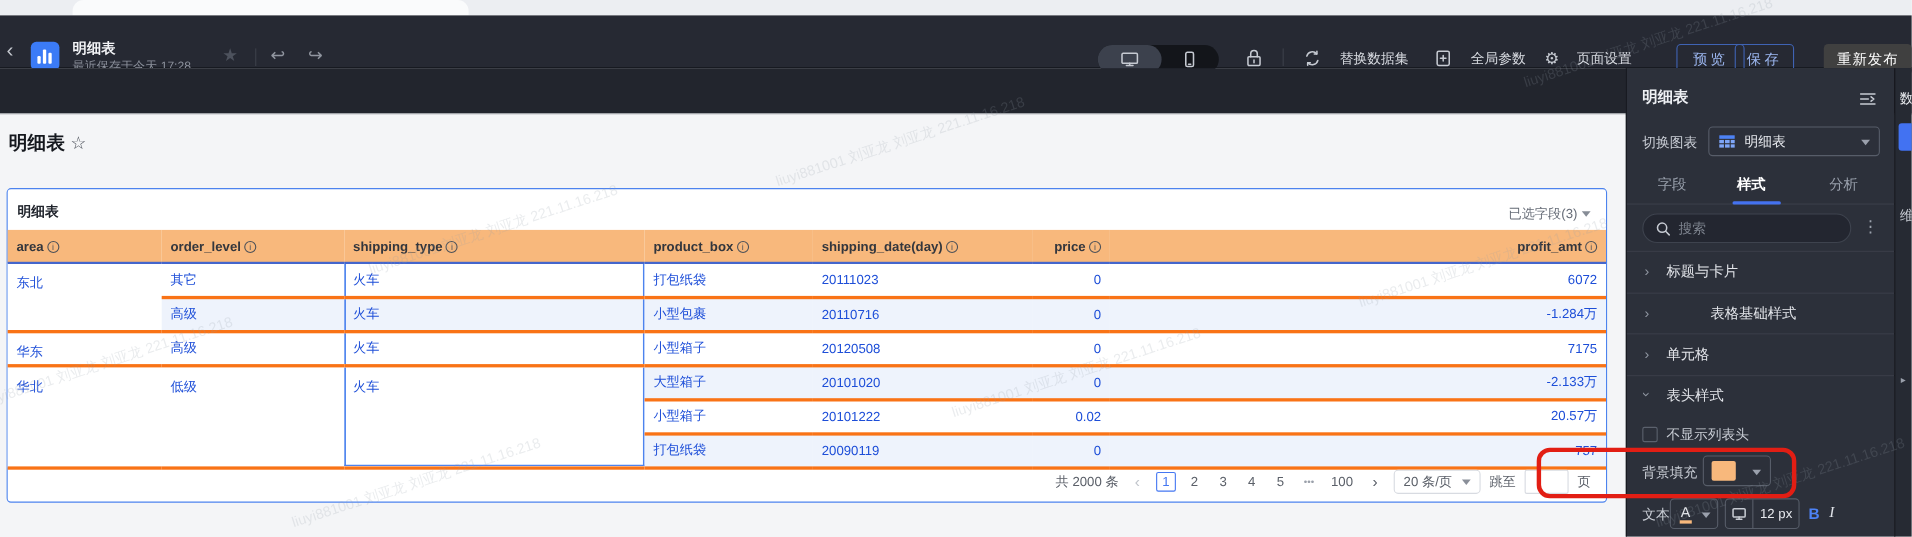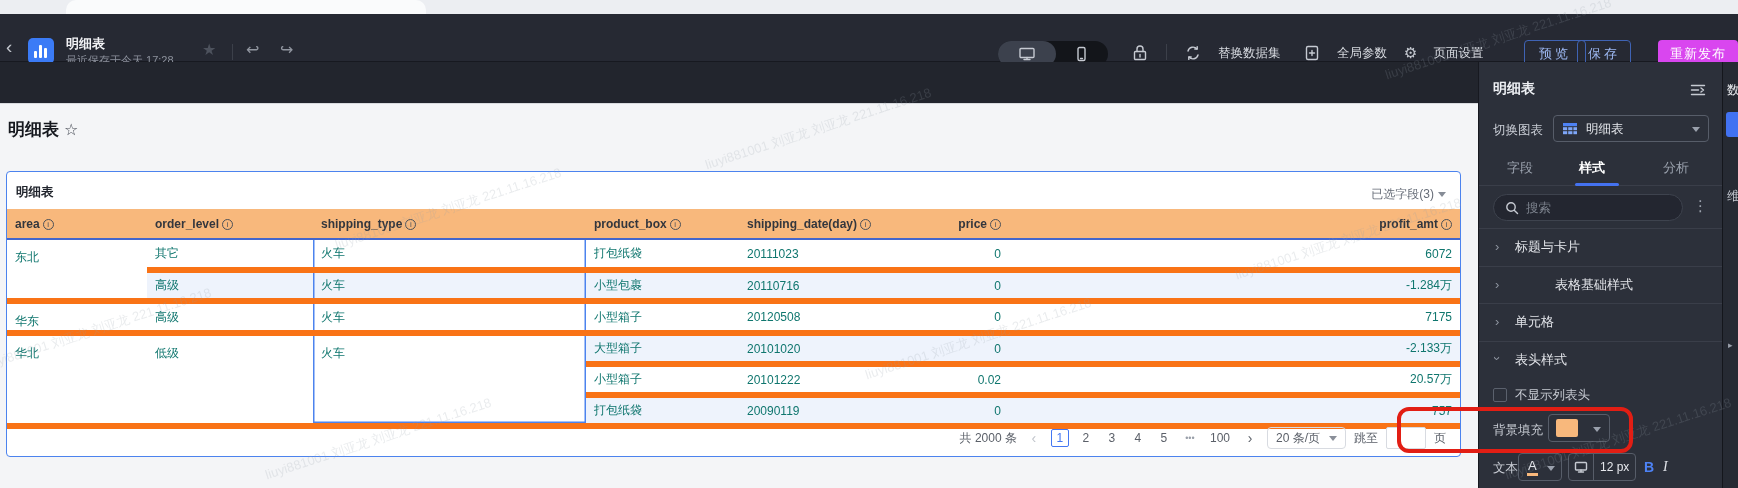--- a/index.html
+++ b/index.html
@@ -24,21 +24,21 @@
   .vdiv { width:1px; height:16px; background:#3c404a; }
   .arrow { font-size:16px; color:#90959f; }
   .toggle { left:998px; top:27px; width:110px; height:26px; background:#13151a; border-radius:13px; }
   .toggle-seg { position:absolute; top:0; width:58px; height:26px; border-radius:13px; display:flex; align-items:center; justify-content:center; }
   .seg-on { left:0; background:#3c414d; }
   .seg-off { left:54px; }
   .menu-item { position:absolute; top:30px; display:flex; align-items:center; gap:16px; }
   .btn { position:absolute; top:26px; height:28px; border-radius:4px; font-size:13px; letter-spacing:3px;
          display:flex; align-items:center; justify-content:center; padding:0 10px; }
   .btn-ghost { border:1px solid #3f63b4; color:#9db8f2; background:transparent; }
-  .btn-solid { background:#d946ef; color:#fff; border:none; }
+  .btn-solid { background:#404040; color:#fff; border:none; }
 
   
   .toolbar { left:0; top:62px; width:1738px; height:42px; background:#22252d; border-bottom:1px solid #d8dade; }
   .tb-item { position:absolute; top:76px; font-size:12.5px; color:#d3d6dc; }
   .tb-div { position:absolute; top:74px; width:1px; height:18px; background:#3a3d46; }
   .caret-dn { display:inline-block; width:0; height:0; border-left:4px solid transparent; border-right:4px solid transparent; border-top:5px solid #9aa0ac; vertical-align:middle; margin-left:4px; }
   svg.ic { position:absolute; }
   .ic * { stroke:#c6cad2; fill:none; stroke-width:1.4; stroke-linecap:round; stroke-linejoin:round; }
 
   
@@ -46,21 +46,21 @@
   .page-title { left:8px; top:116px; font-size:17px; font-weight:700; color:#15181e; }
   .page-star { left:64px; top:118px; font-size:16px; color:#464b55; }
   .card { left:6px; top:171px; width:1455px; height:286px; background:#fff; border:1px solid #4c83ee; border-radius:4px; }
   .card-title { position:absolute; left:9px; top:12px; font-size:12.5px; font-weight:700; color:#20242c; }
   .fields-sel { position:absolute; right:14px; top:14px; font-size:12px; color:#666c77; }
 
   table.dt { position:absolute; left:0; top:37px; width:1453px; border-collapse:collapse; table-layout:fixed; }
   .dt th { height:30px; background:#F8B87C; font-size:12px; font-weight:700; color:#33363d; text-align:left;
            padding:0 8px; border-bottom:2px solid #4466cc; }
   .dt th.num, .dt td.num { text-align:right; }
-  .dt td { height:31px; font-size:12px; color:#0f766e; padding:0 8px; border-bottom:6px solid #f97316; background:#fff; }
+  .dt td { height:31px; font-size:12px; color:#1d4ed8; padding:0 8px; border-bottom:3px solid #f97316; background:#fff; }
   .dt td.alt { background:#eef3fc; }
   .dt td.mg { vertical-align:top; padding-top:9px; background:#fff; }
   .dt td.selcol { box-shadow: inset 1.5px 0 0 #4c83ee, inset -1.5px 0 0 #4c83ee; }
   .dt td.selcol-end { box-shadow: inset 1.5px 0 0 #4c83ee, inset -1.5px 0 0 #4c83ee, inset 0 -1.5px 0 #4c83ee; }
   .info-i { display:inline-block; width:11px; height:11px; border:1px solid #4d5158; border-radius:50%;
             font-size:8px; line-height:10px; text-align:center; color:#4d5158; font-weight:400; margin-left:3px; vertical-align:1px; }
 
   .pager { position:absolute; left:0; right:14px; bottom:5px; height:26px; display:flex; justify-content:flex-end;
            align-items:center; gap:8px; font-size:12px; color:#5b6069; }
   .pg-box { min-width:18px; height:18px; padding:0 3px; display:flex; align-items:center; justify-content:center; }

